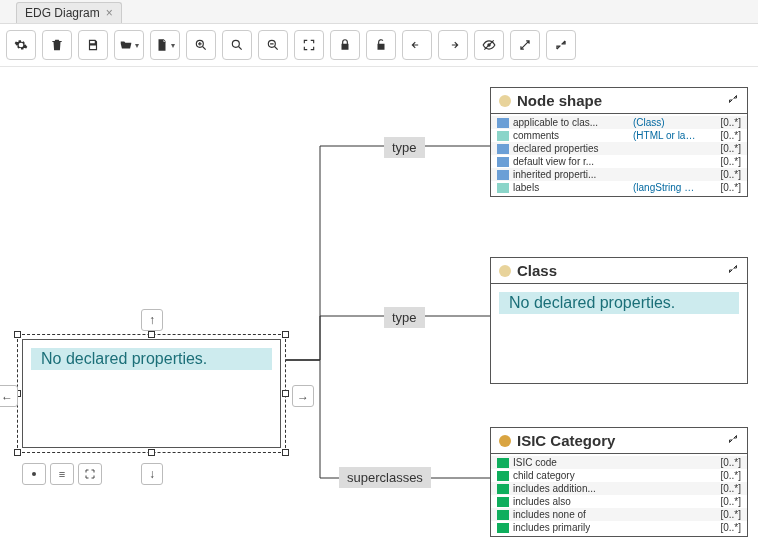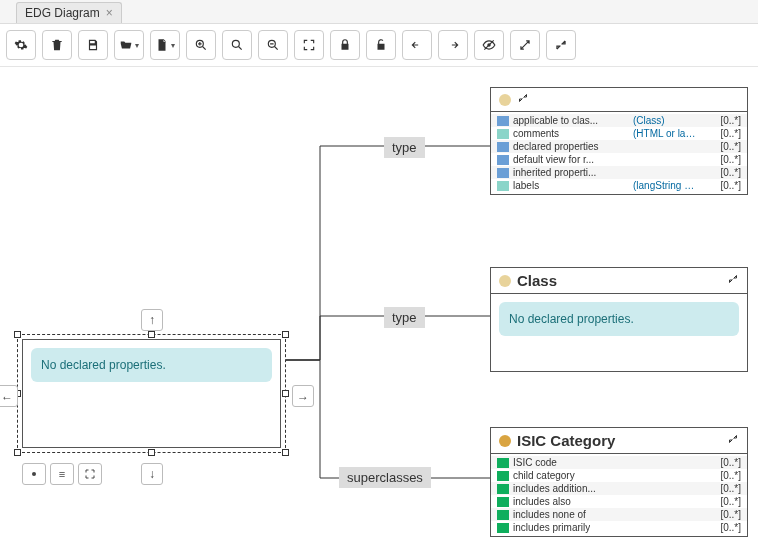--- a/index.html
+++ b/index.html
@@ -76,23 +76,23 @@
   .dot-orange { background: #d9a441; }
   .dot-tan { background: #e8d39b; }
   .node-title { font-weight: 600; font-size: 15px; flex: 1; }
   .collapse-icon { color: #333; }
   .node-body {
     padding: 8px;
   }
   .no-props {
     background: #cdebee;
     color: #1b6f78;
-    padding: 10px 10px;
-    border-radius: 6px;
-    font-size: 12px;
+    padding: 2px 10px;
+    border-radius: 0;
+    font-size: 16px;
   }
   .prop-list {
     padding: 2px 0;
     font-size: 10px;
     max-height: 120px;
     overflow: hidden;
   }
   .prop-row {
     display: flex;
     align-items: center;
@@ -304,20 +304,21 @@
     <div class="mini-btn">
         <svg width="12" height="12" viewBox="0 0 24 24">
           <path fill="none" stroke="currentColor" stroke-width="2" d="M4 9V4h5M20 9V4h-5M4 15v5h5M20 15v5h-5"></path>
         </svg>
       </div>
   </div>
 
   <div class="node-box" style="left:490px; top:20px; width:258px;">
     <div class="node-header">
       <span class="dot dot-tan"></span>
+      <span class="node-title">Node shape</span>
       <span class="collapse-icon"><svg width="12" height="12" viewBox="0 0 24 24">
             <path fill="none" stroke="currentColor" stroke-width="2" d="M5 19l6-6M19 5l-6 6M14 10h5V5M10 14H5v5"></path>
           </svg></span>
     </div>
     <div class="prop-list" id="props-node-shape" style="max-height:103px;">
         <div class="prop-row alt">
           <span class="sq sq-blue"></span>
           <span class="prop-name" style="width: 110px;">applicable to clas...</span>
           <span class="prop-type">(Class)</span>
           <span class="prop-card">[0..*]</span>
@@ -348,21 +349,21 @@
         </div>
         <div class="prop-row">
           <span class="sq sq-teal"></span>
           <span class="prop-name" style="width: 110px;">labels</span>
           <span class="prop-type">(langString or stri...</span>
           <span class="prop-card">[0..*]</span>
         </div>
       </div>
   </div>
 
-  <div class="node-box" style="left:490px; top:200px; width:258px; height:105px;">
+  <div class="node-box" style="left:490px; top:190px; width:258px; height:127px;">
     <div class="node-header">
       <span class="dot dot-tan"></span>
       <span class="node-title">Class</span>
       <span class="collapse-icon"><svg width="12" height="12" viewBox="0 0 24 24">
             <path fill="none" stroke="currentColor" stroke-width="2" d="M5 19l6-6M19 5l-6 6M14 10h5V5M10 14H5v5"></path>
           </svg></span>
     </div>
     <div class="node-body">
       <div class="no-props">No declared properties.</div>
     </div>

